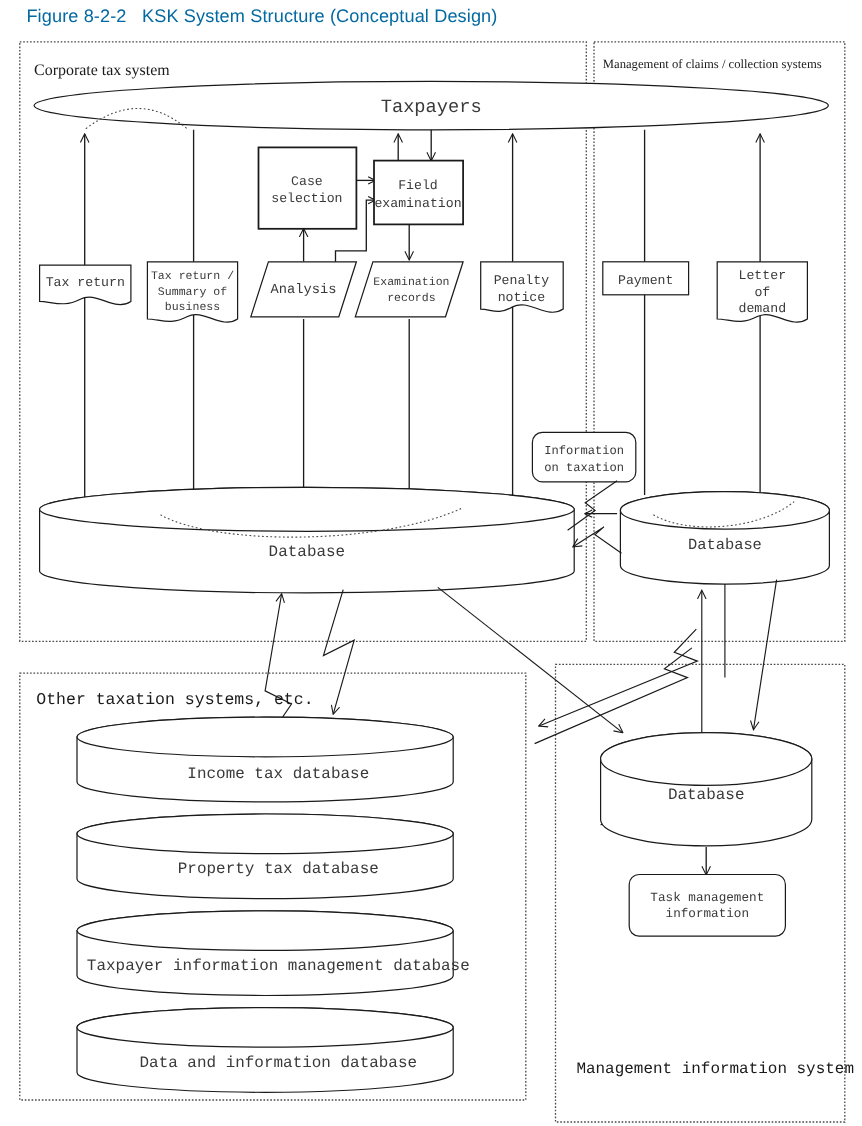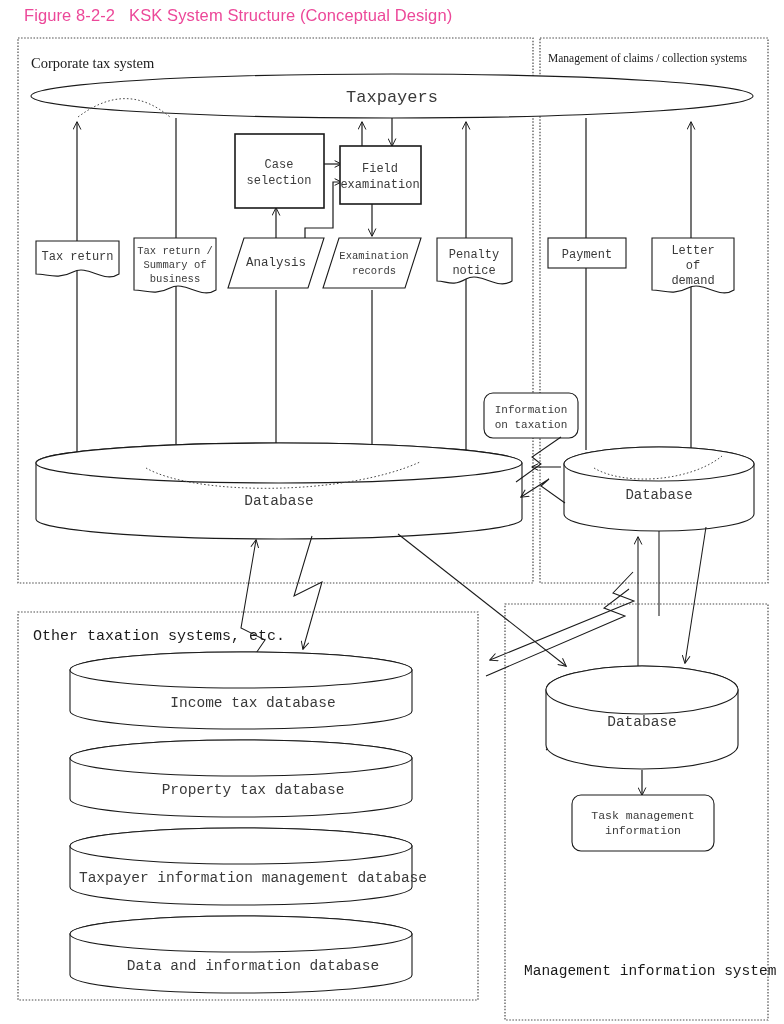--- a/index.html
+++ b/index.html
@@ -1,20 +1,20 @@
 <!DOCTYPE html>
 <html><head>
 <meta charset="utf-8">
 <style>
   html,body{margin:0;padding:0;background:#ffffff;}
   body{width:784px;height:1024px;overflow:hidden;
        font-family:"Liberation Sans",sans-serif;color:#000;}
   #stage{position:relative;width:784px;height:1024px;}
   #figure-title{position:absolute;left:24px;top:6px;font-size:16.5px;
-     font-family:"Liberation Sans",sans-serif;color:#ec4899;white-space:pre;letter-spacing:0.1px;}
+     font-family:"Liberation Sans",sans-serif;color:#0369a1;white-space:pre;letter-spacing:0.1px;}
   svg{position:absolute;left:0;top:0;width:784px;height:1024px;display:block;}
   .mono{font-family:"Liberation Mono",monospace;}
   .serif{font-family:"Liberation Serif",serif;}
   text{fill:#3a3a3a;}
   text.dark{fill:#1a1a1a;}
   .shape{fill:#ffffff;stroke:#1a1a1a;stroke-width:1.1;}
   .shape2{fill:#ffffff;stroke:#1a1a1a;stroke-width:1.6;}
   .dotarc{fill:none;stroke:#4a4a4a;stroke-width:1;stroke-dasharray:1.6 2.2;}
   .dashbox{fill:none;stroke:#4a4a4a;stroke-width:1.2;stroke-dasharray:1.5 1.6;}
   .conn{fill:none;stroke:#1a1a1a;stroke-width:1.2;}

